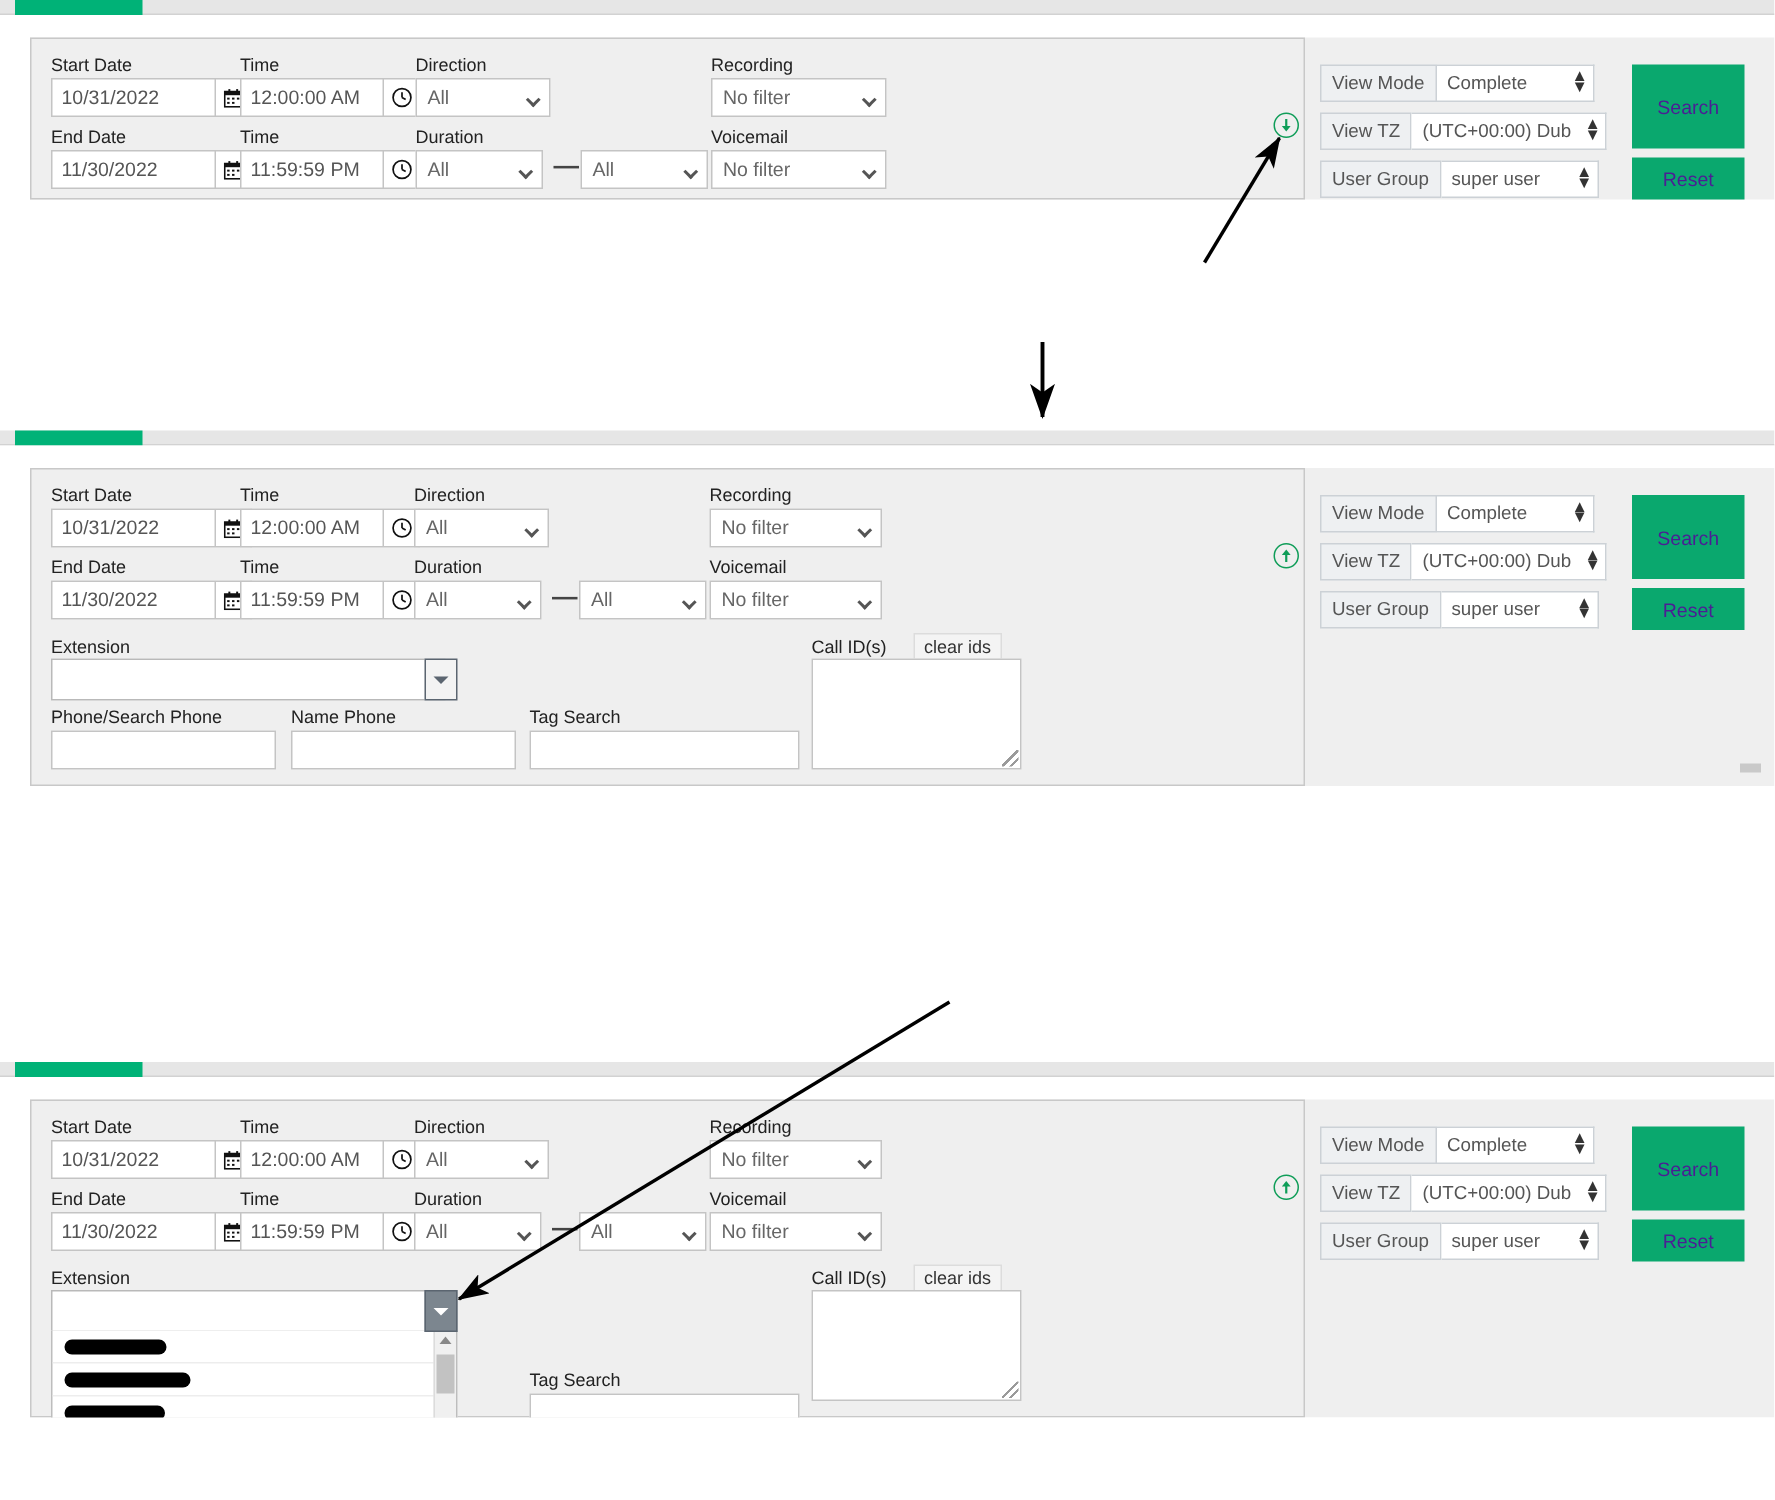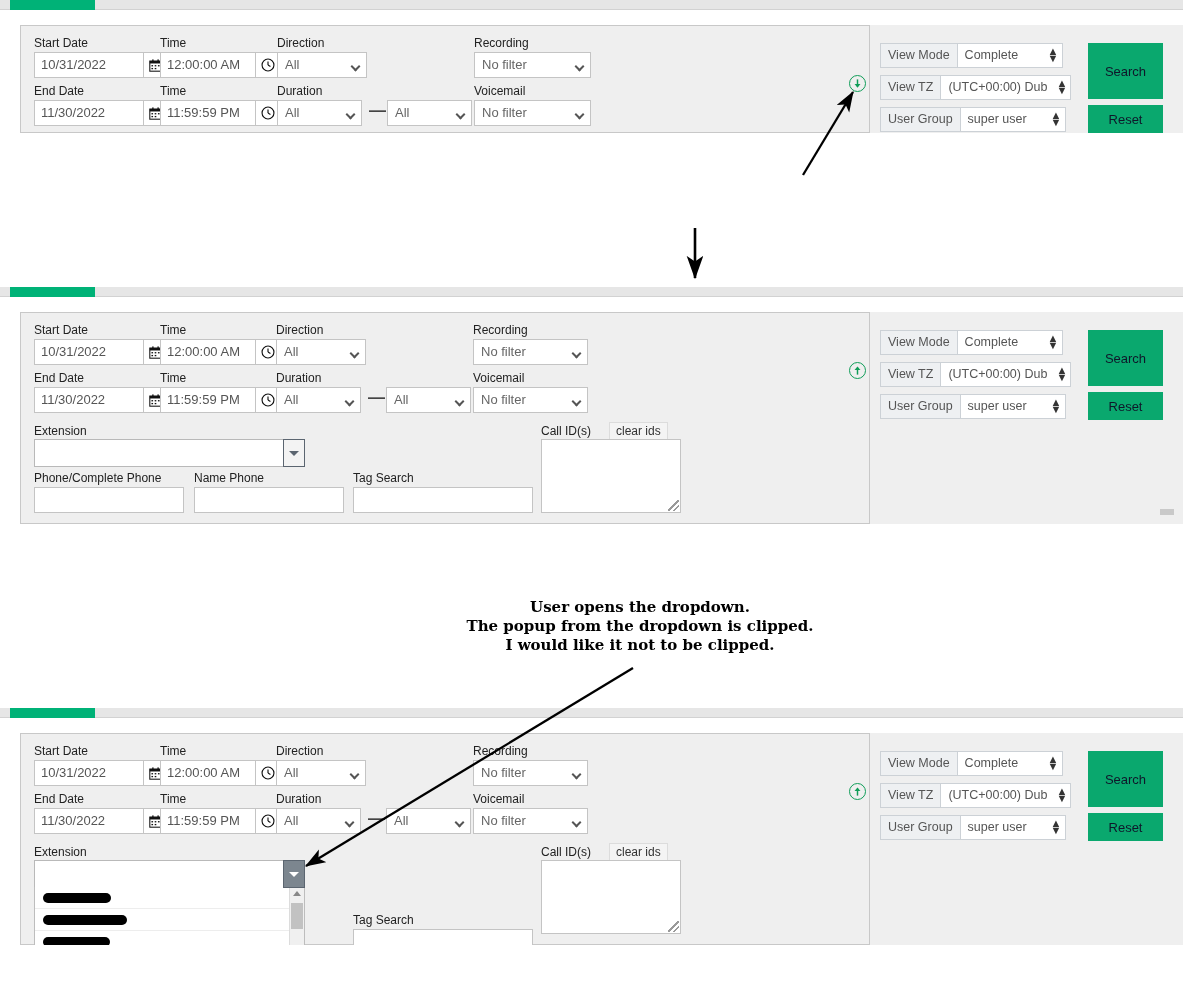--- a/index.html
+++ b/index.html
@@ -133,21 +133,21 @@
     line-height: 23px; position: relative; white-space: nowrap;
     overflow: hidden;
     font-family: "Liberation Sans", sans-serif;
   }
   .spin {
     position: absolute; right: 5px; top: 4px;
     width: 9px; height: 15px; color: #333;
     font-size: 11px; line-height: 7px; text-align: center;
   }
   .gbtn {
-    position: absolute; background: #0aa86e; color: #0f172a;
+    position: absolute; background: #0aa86e; color: #4c1d95;
     border: none; font-size: 13px;
     display: flex; align-items: center; justify-content: center;
     font-family: "Liberation Sans", sans-serif;
   }
 
   .circicon {
     position: absolute; width: 17px; height: 17px; border-radius: 50%;
     border: 1.5px solid #0f9d58;
     display: flex; align-items: center; justify-content: center;
   }
@@ -350,21 +350,21 @@
 
         <div class="lbl" style="left:452px; top:58px;">Voicemail</div>
         <div class="sel" style="left:452px; top:74px; width:115px;">No filter</div>
 
         <div class="lbl" style="left:13px; top:111px;">Extension</div>
         <div class="combo" style="left:13px; top:126px; width:263px; height:28px;"></div>
         <div class="combobtn" style="left:262px; top:126px;">
           <span class="caret"></span>
         </div>
 
-        <div class="lbl" style="left:13px; top:158px;">Phone/Complete Phone</div>
+        <div class="lbl" style="left:13px; top:158px;">Phone/Search Phone</div>
         <div class="inp empty" style="left:13px; top:174px; width:150px; height:26px;"></div>
 
         <div class="lbl" style="left:173px; top:158px;">Name Phone</div>
         <div class="inp empty" style="left:173px; top:174px; width:150px; height:26px;"></div>
 
         <div class="lbl" style="left:332px; top:158px;">Tag Search</div>
         <div class="inp empty" style="left:332px; top:174px; width:180px; height:26px;"></div>
 
         <div class="lbl" style="left:520px; top:111px;">Call ID(s)</div>
         <div class="clearids" style="left:588px; top:109px;">clear ids</div>
@@ -544,23 +544,20 @@
             <span class="spin">▲<br>▼</span>
           </div>
         </div>
 
         <div class="gbtn" style="left:218px; top:18px; width:75px; height:56px;">Search</div>
         <div class="gbtn" style="left:218px; top:80px; width:75px; height:28px;">Reset</div>
       </div>
     </div>
   </div>
 
-  <div class="anno" style="left:380px; top:598px; width:520px;">User opens the dropdown.
-The popup from the dropdown is clipped.
-I would like it not to be clipped.</div>
 
   <svg class="annosvg">
     <defs>
       <marker id="ah" markerWidth="10" markerHeight="10" refX="8.5" refY="3.2" orient="auto" markerUnits="strokeWidth">
         <path d="M0,0 L9,3.2 L0,6.4 L2.2,3.2 z" fill="#000"></path>
       </marker>
     </defs>
     <line x1="803" y1="175" x2="853" y2="92" stroke="#000" stroke-width="2.3" marker-end="url(#ah)"></line>
     <line x1="695" y1="228" x2="695" y2="278" stroke="#000" stroke-width="2.6" marker-end="url(#ah)"></line>
     <line x1="633" y1="668" x2="306" y2="866" stroke="#000" stroke-width="2.3" marker-end="url(#ah)"></line>

